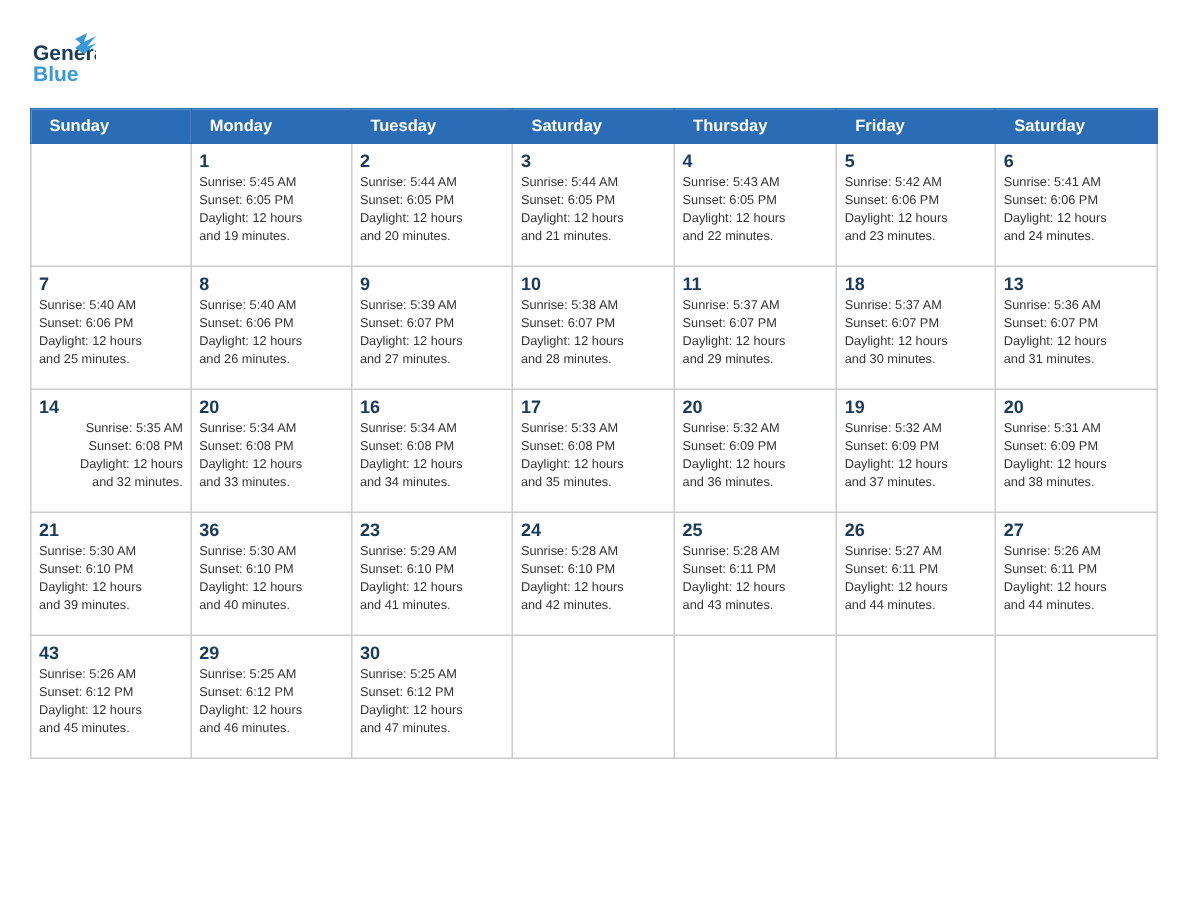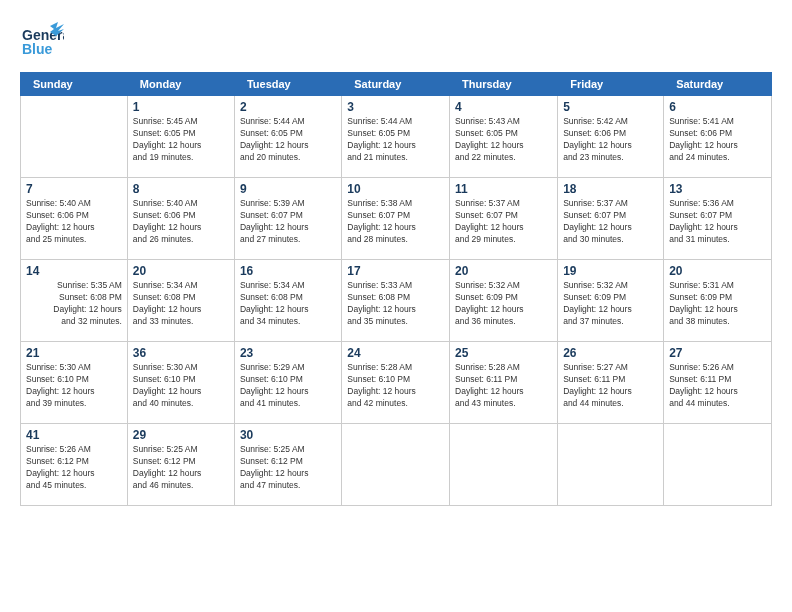--- a/index.html
+++ b/index.html
@@ -304,21 +304,21 @@
           <td>
             <span class="day-num">27</span>
             <div class="day-info" style="white-space: pre-line;">Sunrise: 5:26 AM
 Sunset: 6:11 PM
 Daylight: 12 hours
 and 44 minutes.</div>
           </td>
         </tr>
         <tr>
           <td>
-            <span class="day-num">41</span>
+            <span class="day-num">43</span>
             <div class="day-info" style="white-space: pre-line;">Sunrise: 5:26 AM
 Sunset: 6:12 PM
 Daylight: 12 hours
 and 45 minutes.</div>
           </td>
           <td>
             <span class="day-num">29</span>
             <div class="day-info" style="white-space: pre-line;">Sunrise: 5:25 AM
 Sunset: 6:12 PM
 Daylight: 12 hours

